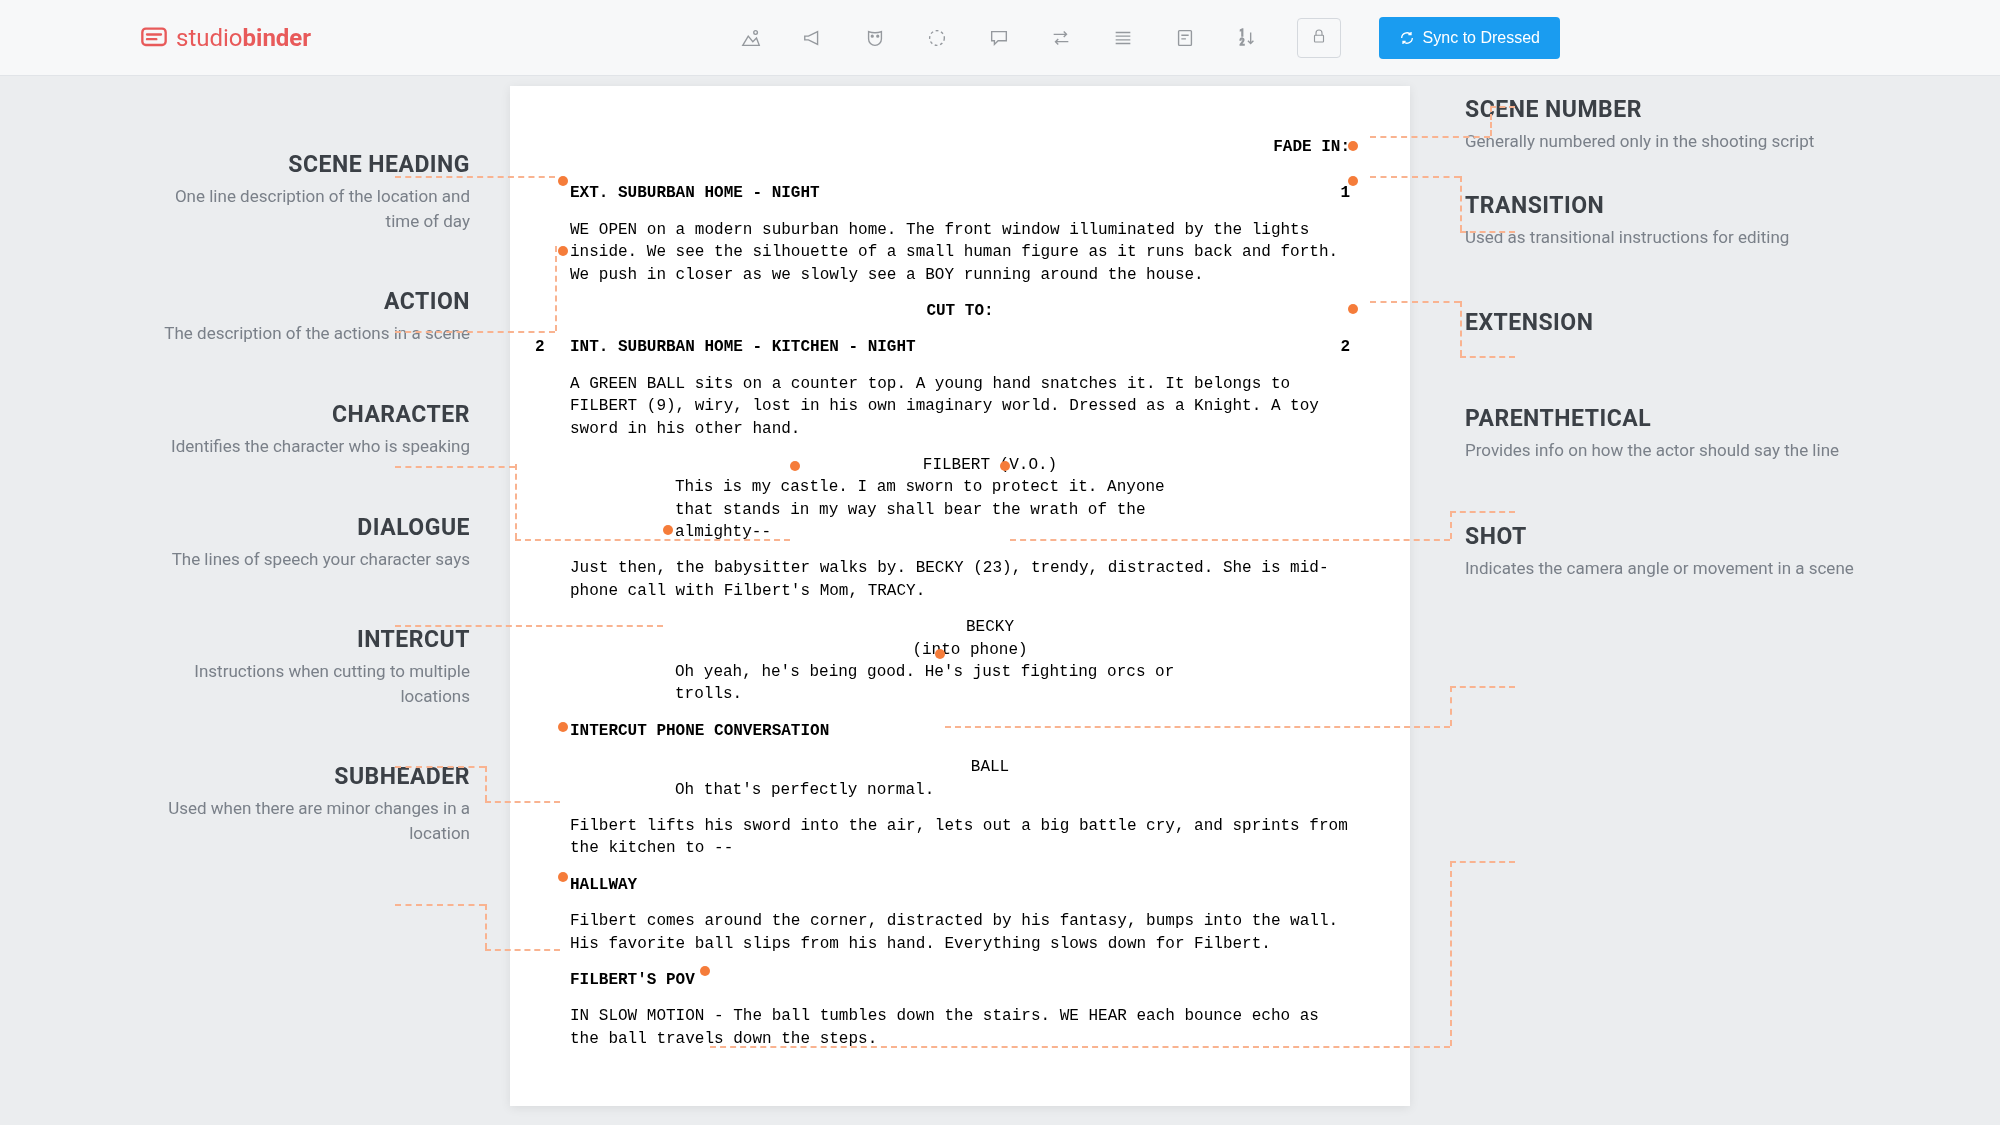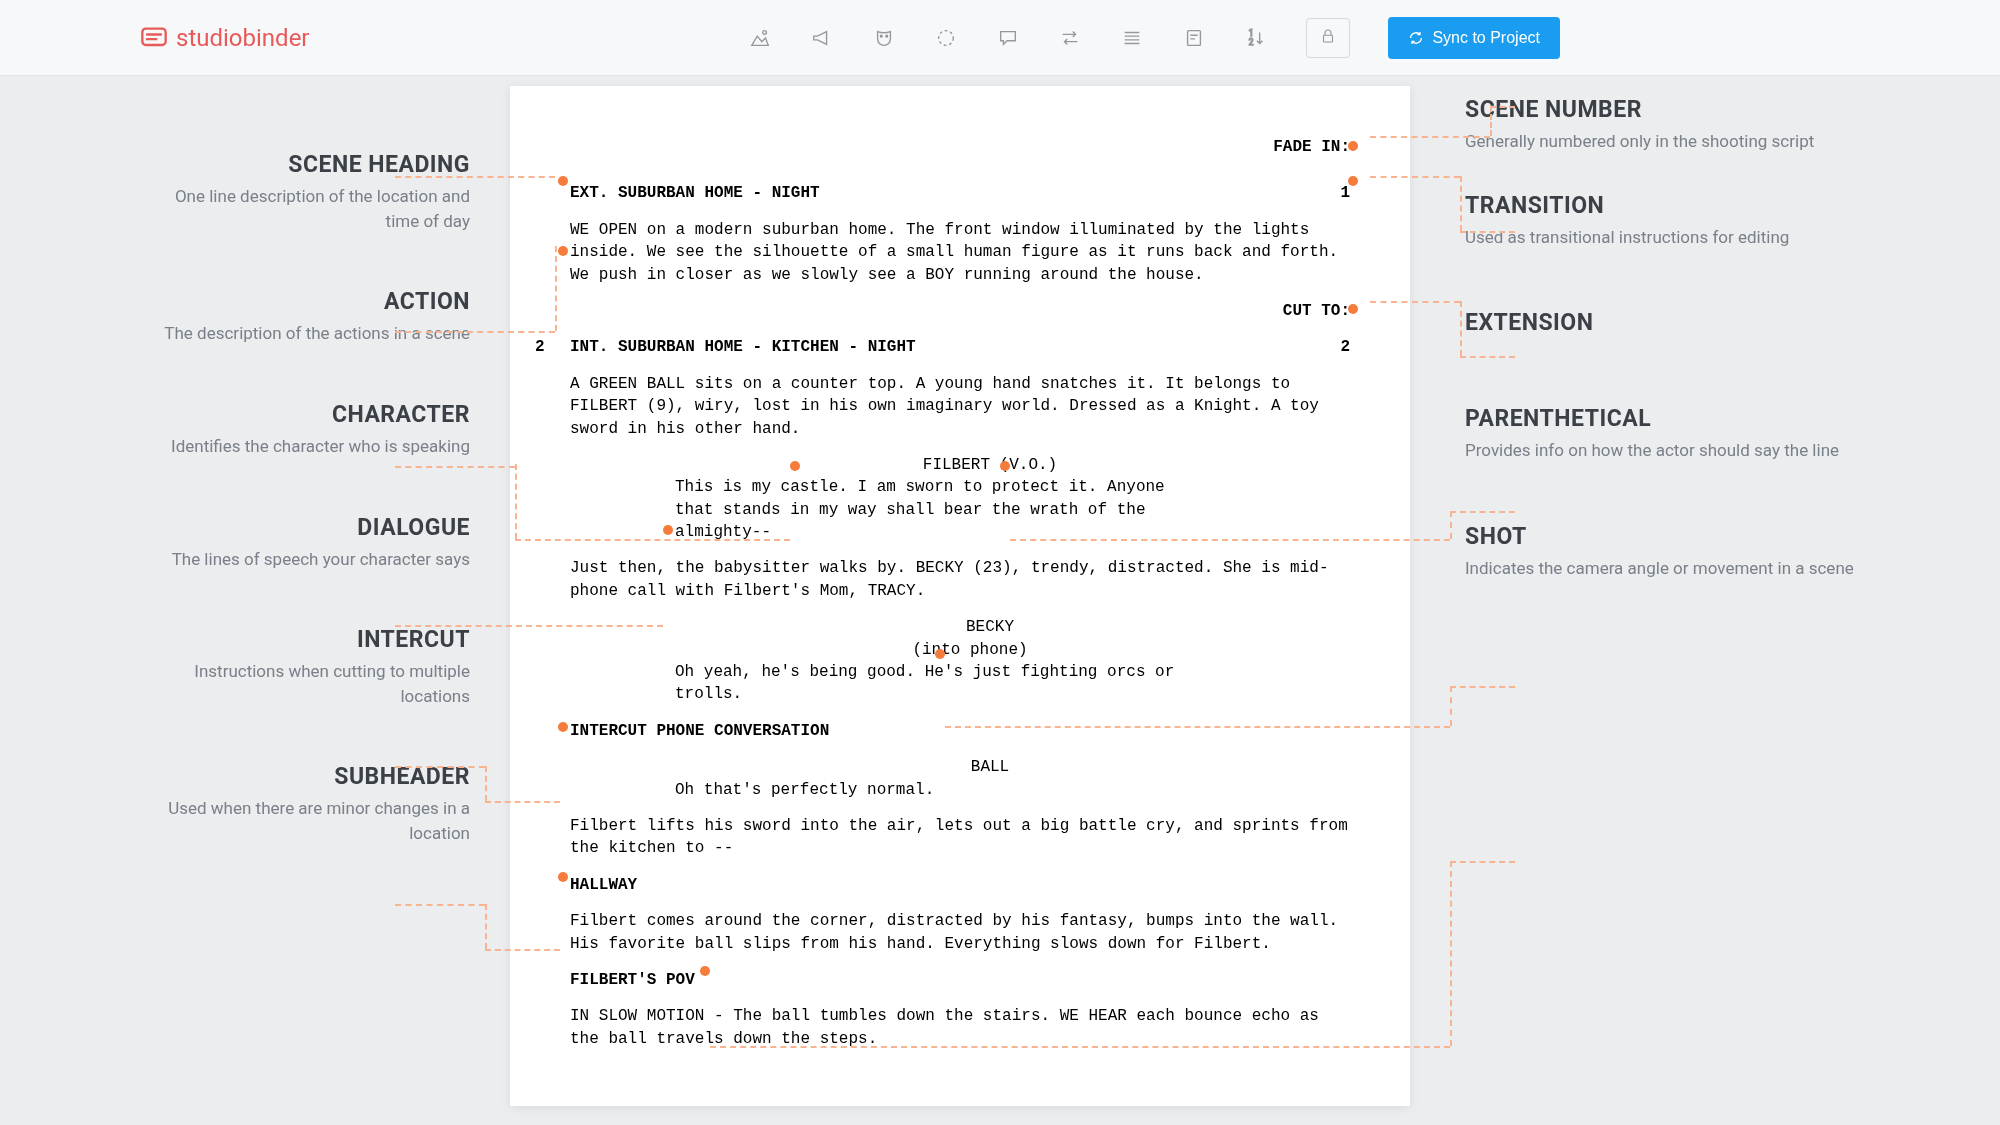--- a/index.html
+++ b/index.html
@@ -1,20 +1,20 @@
 <!DOCTYPE html>
 <html><head>
 <meta charset="utf-8">
 <style>
 *{margin:0;padding:0;box-sizing:border-box}
 body{background:#ebedef;font-family:-apple-system,BlinkMacSystemFont,'Segoe UI',Roboto,sans-serif;width:2000px;height:1125px;overflow:hidden}
 .header{background:#f7f8f9;height:76px;display:flex;align-items:center;padding:0 140px;border-bottom:1px solid #e1e4e8}
 .logo{display:flex;align-items:center;color:#e85a5a;font-size:24px;font-weight:400}
 .logo-icon{width:28px;height:28px;margin-right:8px}
-.logo .light{font-weight:400}
+.logo .light{font-weight:700}
 .toolbar{margin-left:auto;display:flex;align-items:center;gap:38px;margin-right:300px}
 .tool-icon{width:24px;height:24px;color:#95999e;cursor:pointer;display:flex;align-items:center;justify-content:center}
 .tool-icon svg{width:22px;height:22px}
 .lock-btn{border:1px solid #d5d9de;border-radius:4px;padding:8px 12px;color:#95999e;cursor:pointer}
 .sync-btn{background:#1a9cf0;color:#fff;border:none;border-radius:4px;padding:12px 20px;font-size:16px;font-weight:500;cursor:pointer;display:flex;align-items:center;gap:8px}
 .sync-btn svg{width:16px;height:16px}
 .main{display:flex;padding-top:10px;position:relative;height:calc(100% - 76px)}
 .left-col{width:510px;padding-left:140px;padding-right:40px}
 .right-col{width:520px;padding-left:55px;padding-right:30px}
 .page{width:900px;background:#fff;box-shadow:0 2px 10px rgba(0,0,0,0.08);padding:50px 60px 48px;height:1020px;position:relative}
@@ -24,21 +24,21 @@
 .label p{font-size:17px;color:#7a8089;line-height:1.45;text-align:left}
 .left-col .label p{text-align:right}
 .script{font-family:'Courier New',Courier,monospace;font-size:16px;line-height:1.4;color:#000}
 .fade-in{text-align:right;font-weight:700;margin-bottom:24px}
 .scene-head{font-weight:700;margin-bottom:14px;display:flex}
 .scene-head .slug{flex:1}
 .scene-num-l{position:absolute;left:-35px;font-weight:700}
 .scene-num-r{font-weight:700;margin-left:auto}
 .scene-row{position:relative;display:flex;align-items:baseline}
 .action{margin-bottom:14px}
-.trans{text-align:right;font-weight:700;margin-bottom:14px}
+.trans{text-align:center;font-weight:700;margin-bottom:14px}
 .char{text-align:center;margin-bottom:0;padding-left:60px}
 .paren{text-align:center;margin-bottom:0;padding-left:20px}
 .dial{padding-left:105px;padding-right:140px;margin-bottom:14px}
 .sub{font-weight:700;margin-bottom:14px}
 .dot{width:10px;height:10px;background:#f57c3a;border-radius:50%;display:inline-block;position:absolute;z-index:5}
 .connector{position:absolute;border-top:2px dashed #f9b390;z-index:1}
 .connector-v{position:absolute;border-left:2px dashed #f9b390;z-index:1}
 .spacer-l{height:65px}
 </style>
 </head>
@@ -106,21 +106,21 @@
         </svg>
       </div>
     <div class="lock-btn"><svg width="18" height="18" viewBox="0 0 24 24" fill="none" stroke="currentColor" stroke-width="1.5">
           <rect x="6" y="11" width="12" height="9" rx="1"></rect>
           <path d="M8 11 V8 a4 4 0 0 1 8 0 v3"></path>
         </svg></div>
     <button class="sync-btn">
         <svg viewBox="0 0 24 24" fill="none" stroke="currentColor" stroke-width="2">
           <path d="M4 12 a8 8 0 0 1 14 -5 M20 12 a8 8 0 0 1 -14 5 M18 3 v4 h-4 M6 21 v-4 h4"></path>
         </svg>
-        <span>Sync to Project</span>
+        <span>Sync to Dressed</span>
       </button>
   </div>
 </div>
 
 <div class="main">
 
   <div class="left-col">
     <div class="spacer-l"></div>
     <div class="label" style="margin-bottom:55px">
       <h3>SCENE HEADING</h3>

